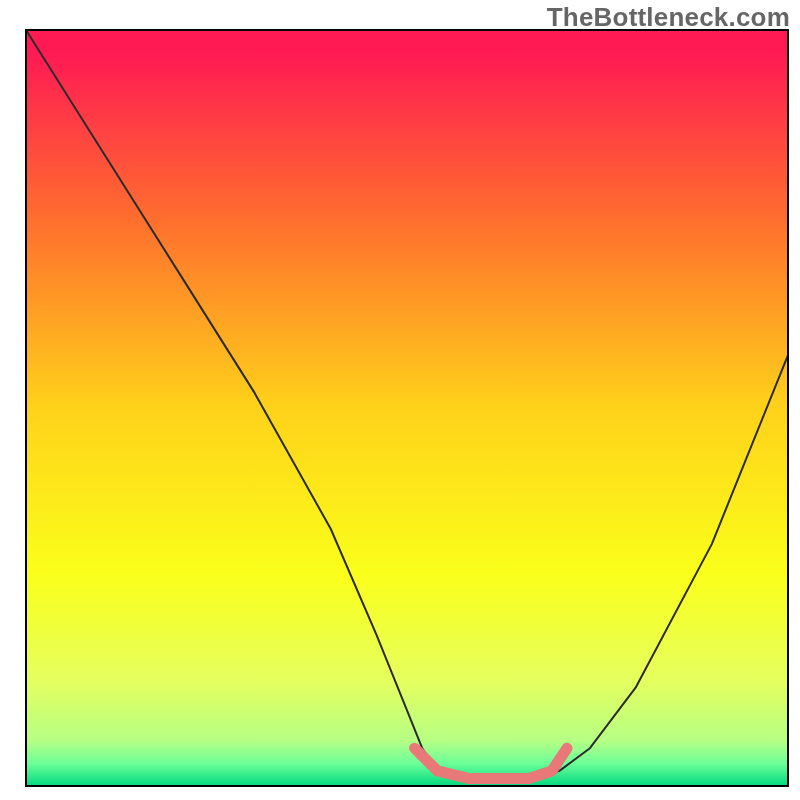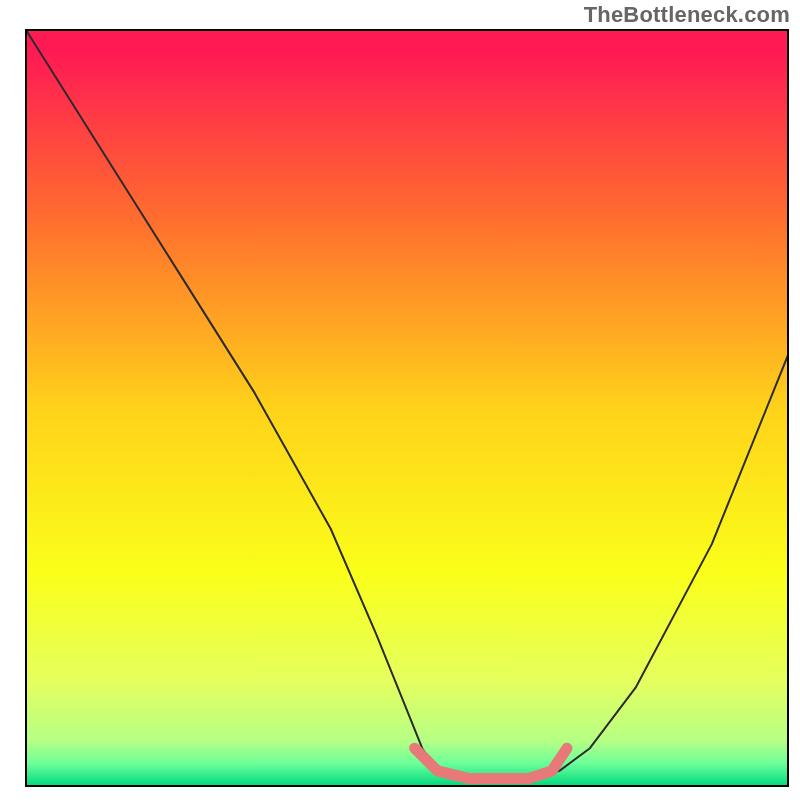--- a/index.html
+++ b/index.html
@@ -15,21 +15,21 @@
   .chart-wrapper {
     position: relative;
     width: 800px;
     height: 800px;
   }
 
   .watermark {
     position: absolute;
     top: 2px;
     right: 10px;
-    font-size: 22px;
+    font-size: 26px;
     font-weight: 600;
     color: #666666;
     letter-spacing: 0.2px;
     z-index: 10;
   }
 
   svg.plot {
     position: absolute;
     top: 0;
     left: 0;

